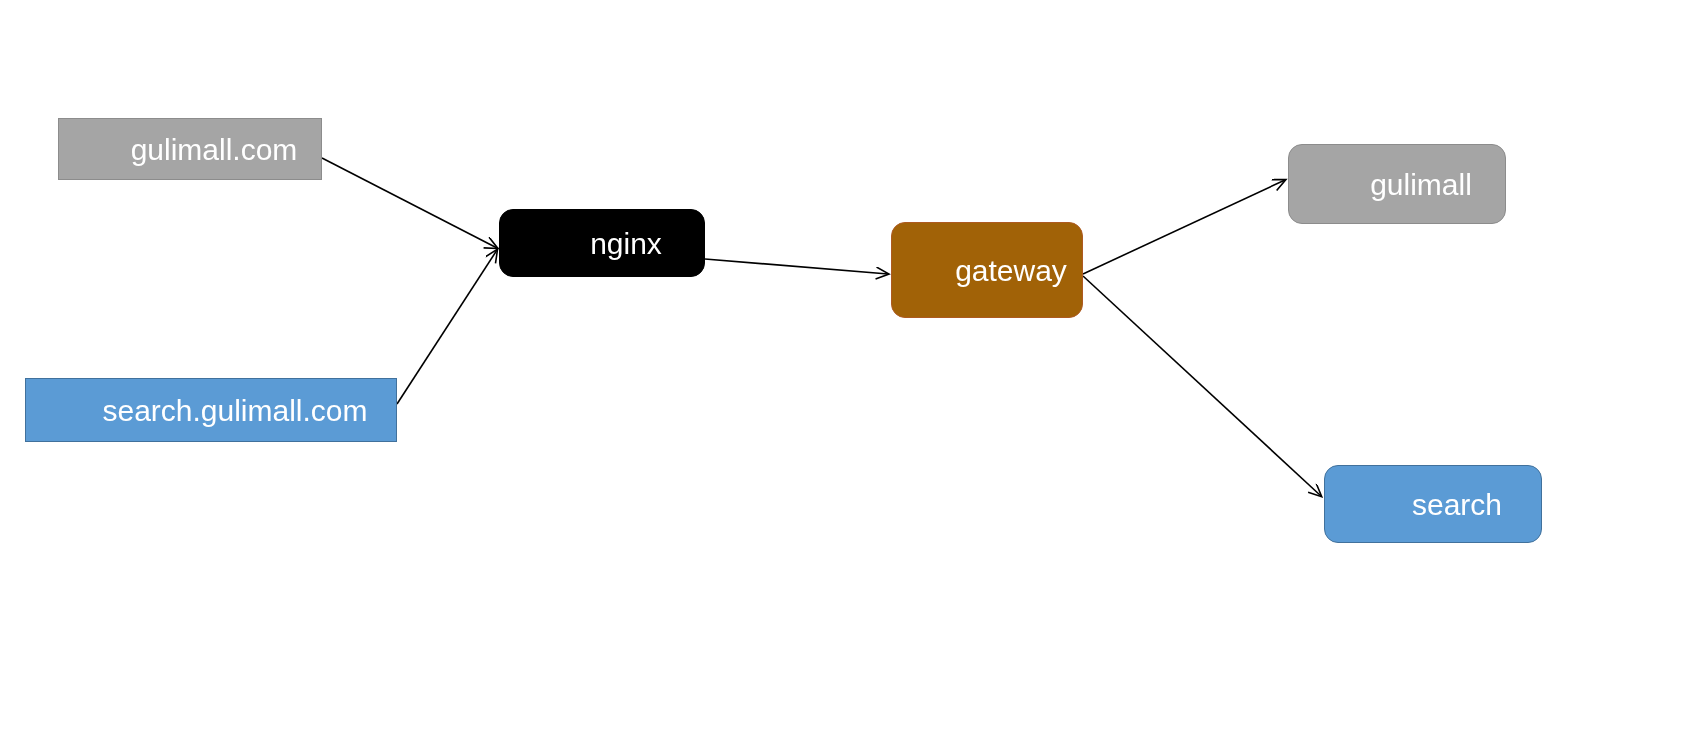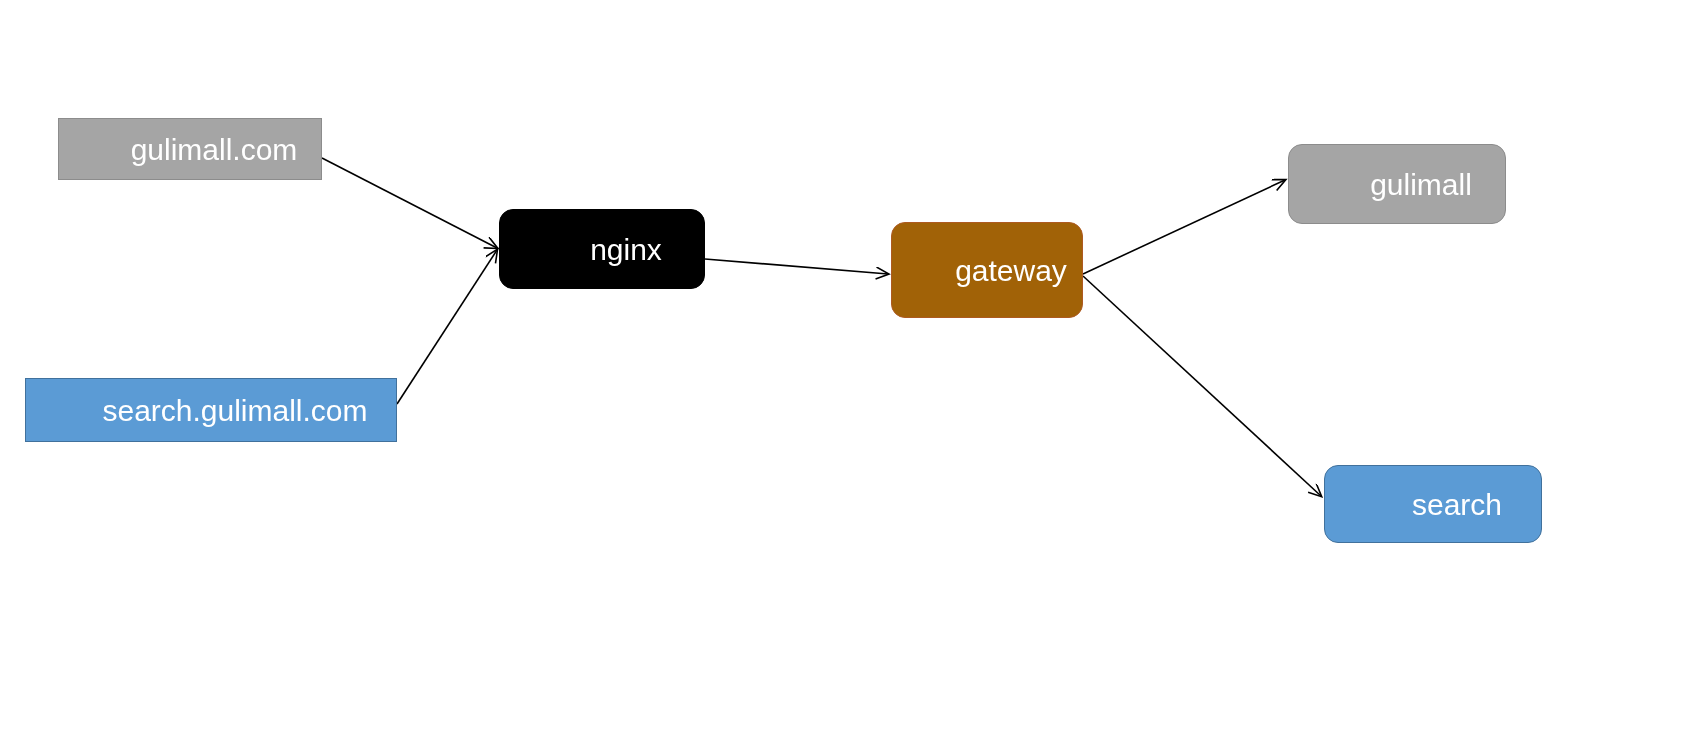--- a/index.html
+++ b/index.html
@@ -64,21 +64,21 @@
   </svg>
 
   <div class="node" style="left: 58px; top: 118px; width: 264px; height: 62px; background: rgb(165, 165, 165); border: 1px solid rgb(140, 140, 140); border-radius: 0px; color: rgb(255, 255, 255); font-size: 30px;">
     <span class="node-label">gulimall.com</span>
   </div>
 
   <div class="node" style="left: 25px; top: 378px; width: 372px; height: 64px; background: rgb(91, 155, 213); border: 1px solid rgb(65, 113, 156); border-radius: 0px; color: rgb(255, 255, 255); font-size: 30px; text-align: right;">
     <span class="node-label">search.gulimall.com</span>
   </div>
 
-  <div class="node" style="left: 499px; top: 209px; width: 206px; height: 80px; background: rgb(0, 0, 0); border: 1px solid rgb(0, 0, 0); border-radius: 14px; color: rgb(255, 255, 255); font-size: 30px;">
+  <div class="node" style="left: 499px; top: 209px; width: 206px; height: 68px; background: rgb(0, 0, 0); border: 1px solid rgb(0, 0, 0); border-radius: 14px; color: rgb(255, 255, 255); font-size: 30px;">
     <span class="node-label">nginx</span>
   </div>
 
   <div class="node" style="left: 891px; top: 222px; width: 192px; height: 96px; background: #a16207; border: 1px solid rgb(174, 90, 33); border-radius: 14px; color: rgb(255, 255, 255); font-size: 30px;">
     <span class="node-label">gateway</span>
   </div>
 
   <div class="node" style="left: 1288px; top: 144px; width: 218px; height: 80px; background: rgb(165, 165, 165); border: 1px solid rgb(140, 140, 140); border-radius: 14px; color: rgb(255, 255, 255); font-size: 30px;">
     <span class="node-label">gulimall</span>
   </div>

